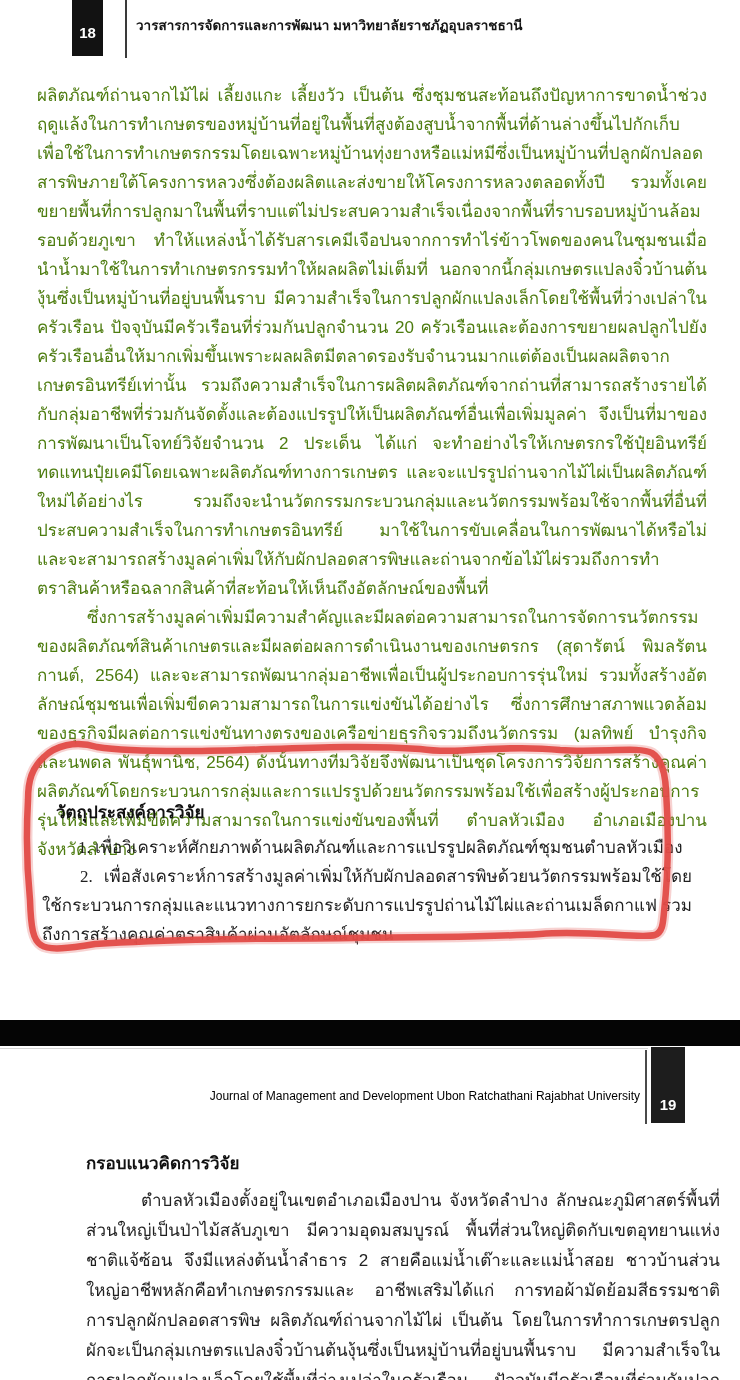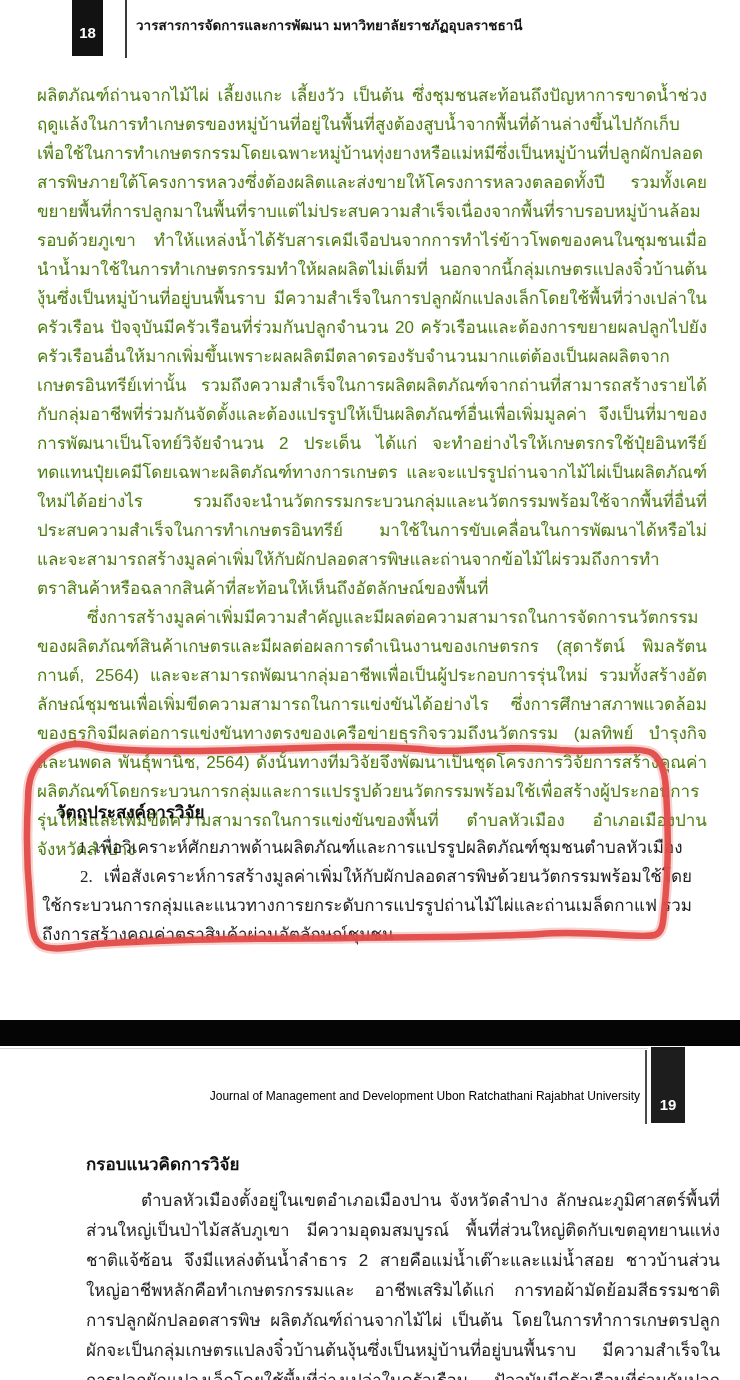--- a/index.html
+++ b/index.html
@@ -38,21 +38,21 @@
 
   
   .p2-header{right:100px;top:1088px;text-align:right;font-size:12px;line-height:16px;color:#000000;}
   .p2-rule{left:645px;top:1050px;width:2px;height:74px;background:#4a4a4a;}
   .p2-tab{left:651px;top:1047px;width:34px;height:76px;background:#1d1d1d;
     display:flex;align-items:flex-end;justify-content:center;}
   .p2-tab span{color:#ffffff;font-weight:bold;font-size:15px;margin-bottom:10px;}
 
   
   .p2-content{left:86px;top:1150px;width:634px;}
-  .p2-heading{margin:0;font-size:17px;line-height:30px;font-weight:bold;color:#111;}
+  .p2-heading{margin:0;font-size:17px;line-height:30px;font-weight:bold;color:#111;font-family:Liberation Mono, monospace;}
   .p2-para{margin:6px 0 0;font-size:17px;line-height:30px;text-align:justify;text-indent:55px;color:#1f1f1f;}
 </style>
 </head>
 <body>
 
 <div class="canvas">
 
   <div class="abs p1-pagebox">
     <span>18</span>
   </div>

